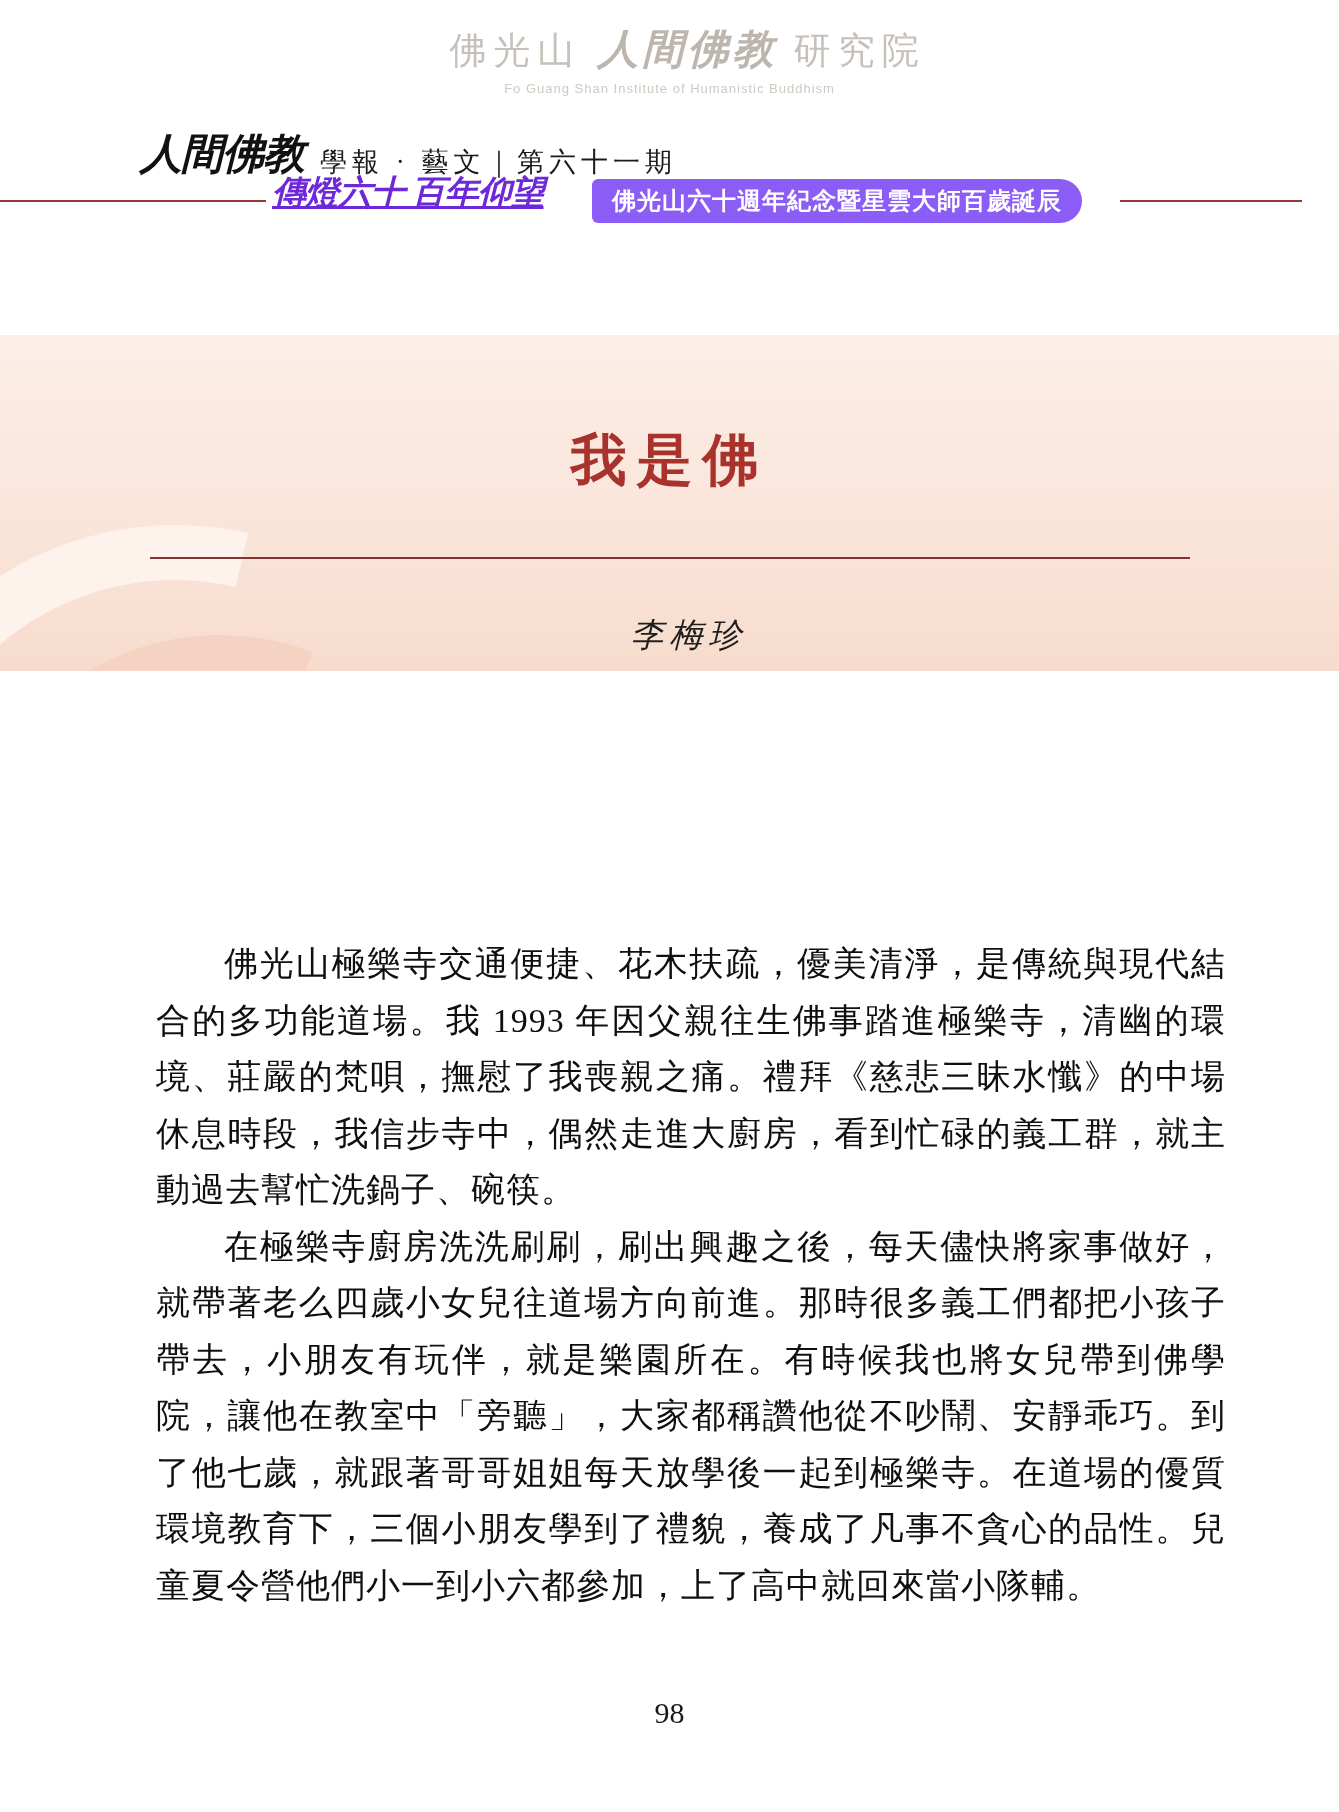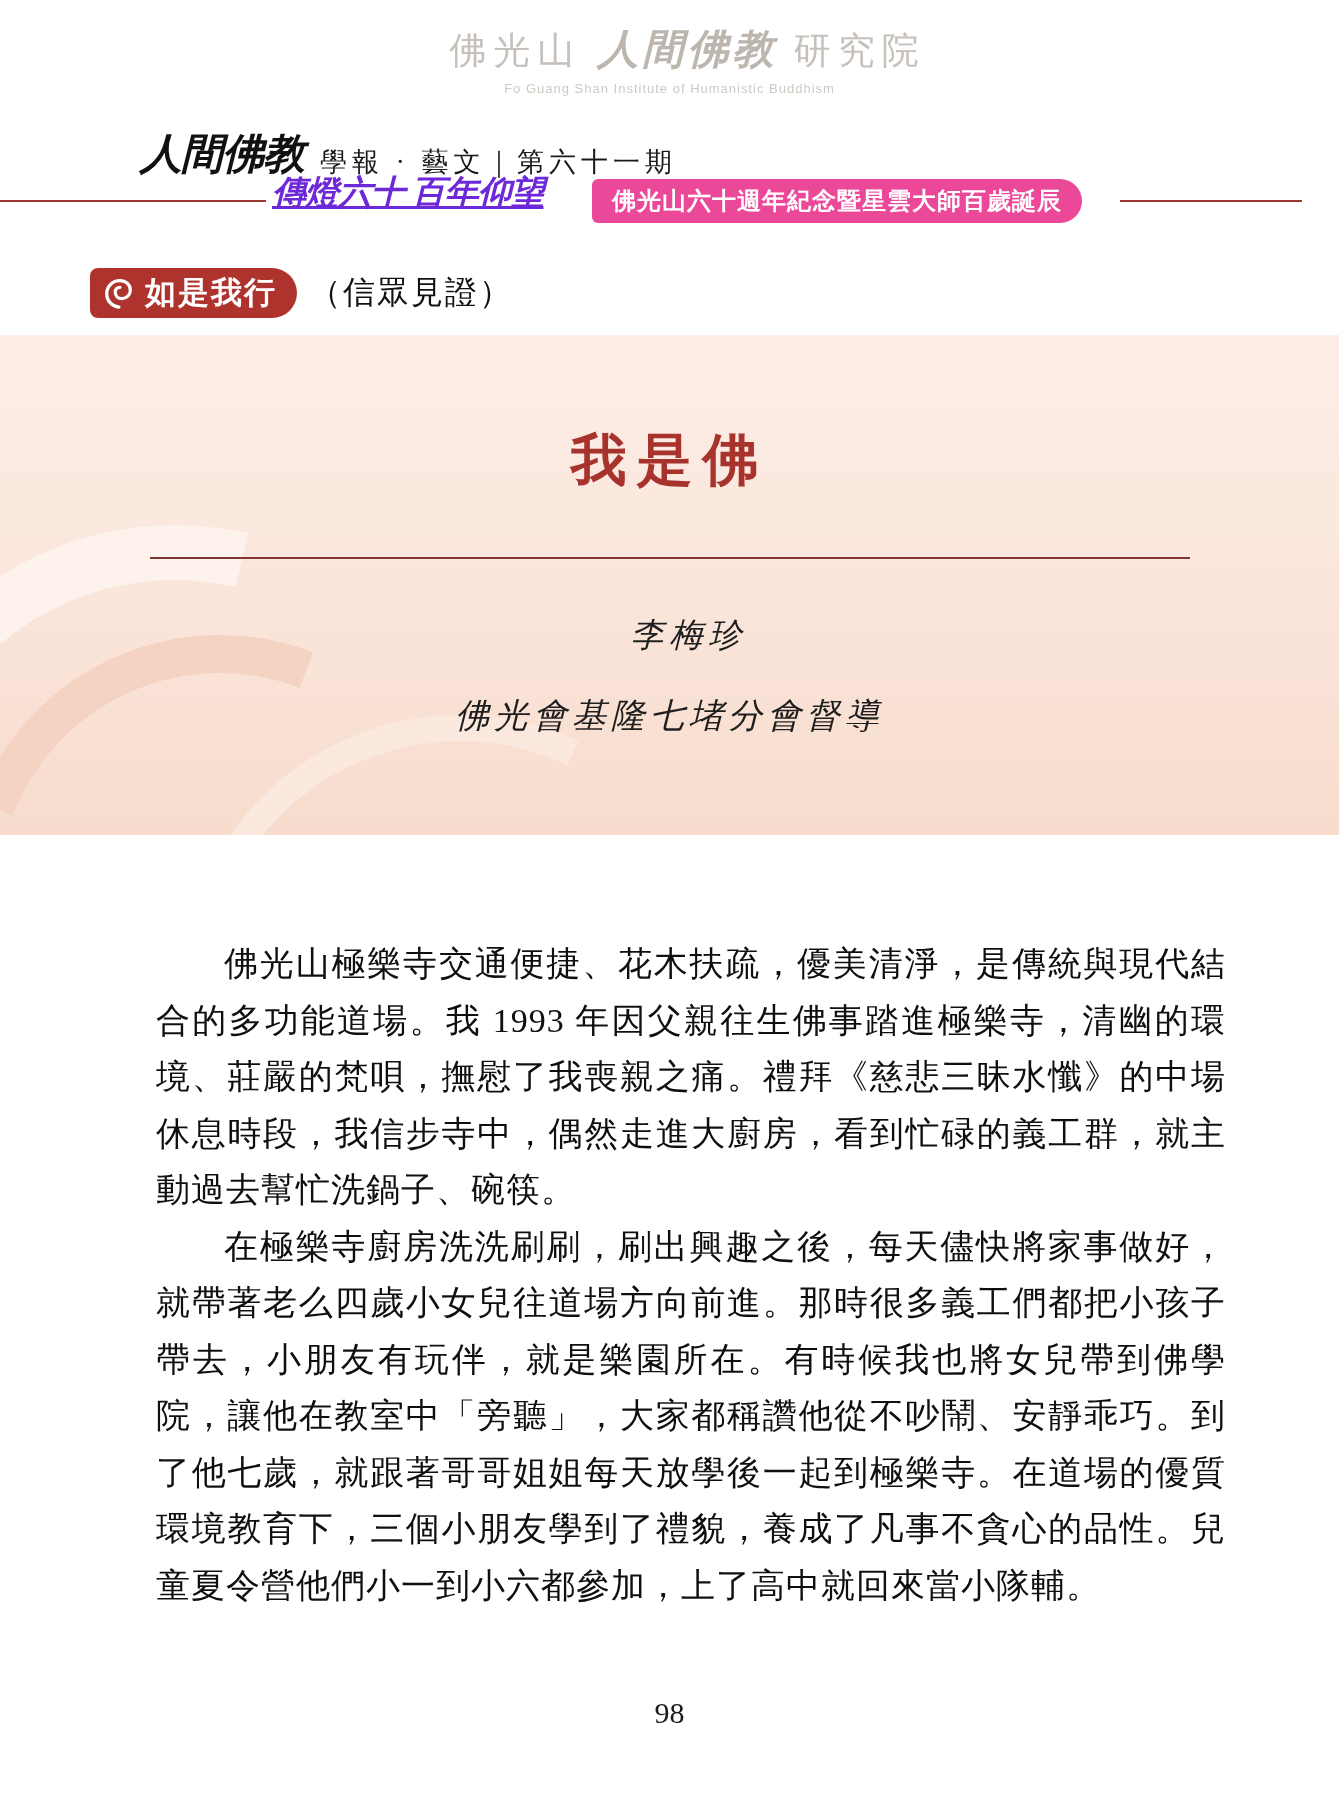--- a/index.html
+++ b/index.html
@@ -24,32 +24,32 @@
   .brand { font-size:42px; font-weight:bold; font-style:italic; color:#111; letter-spacing:-1px; }
   .journal { font-size:27px; color:#1a1a1a; margin-left:16px; letter-spacing:5px;margin-top:16px; }
 
   
   .redline { position:absolute; height:2px; background:#9d3733; top:200px; }
   .redline.left { left:0; width:266px; }
   .redline.right { left:1120px; width:182px; }
   .slogan { position:absolute; left:272px; top:170px; font-size:34px; font-weight:bold; font-style:italic;
             color:#6d28d9; letter-spacing:-1px; white-space:nowrap;text-decoration:underline; }
   .banner-badge { position:absolute; left:592px; top:179px; height:44px; line-height:44px;
-            background:#ec4899; color:#ffffff; font-size:24px; font-weight:bold;
+            background:#8b5cf6; color:#ffffff; font-size:24px; font-weight:bold;
             padding:0 20px; border-radius:6px 22px 22px 6px; letter-spacing:1px; white-space:nowrap; }
 
   
   .section-row { position:absolute; top:268px; left:90px; display:flex; align-items:center; }
   .section-badge { display:flex; align-items:center; gap:9px; background:#ae332c; height:50px;
             padding:0 20px 0 12px; border-radius:8px 25px 25px 8px; }
   .section-badge .txt { color:#ffffff; font-size:31px; font-weight:bold; letter-spacing:2px; }
   .section-sub { font-size:32px; color:#111; margin-left:12px; letter-spacing:2px; }
 
   
-  .band { position:absolute; left:0; top:335px; width:1339px; height:500px; overflow:hidden;
+  .band { position:absolute; left:0; top:335px; width:1339px; height:336px; overflow:hidden;
           background:linear-gradient(180deg,#fceee7 0%,#fae5da 55%,#f7dccd 100%); }
   .ring { position:absolute; border-radius:50%; border-style:solid; }
   .ring.r1 { left:-150px; top:190px; width:650px; height:650px; border-width:55px;
              border-color:#fdf2ec transparent transparent transparent; transform:rotate(-32deg); }
   .ring.r2 { left:-40px; top:300px; width:520px; height:520px; border-width:38px;
              border-color:#f4d3c3 transparent transparent transparent; transform:rotate(-24deg); }
   .ring.r3 { left:180px; top:380px; width:560px; height:560px; border-width:26px;
              border-color:#fbe9df transparent transparent transparent; transform:rotate(-20deg); }
   .article-title { position:absolute; top:88px; left:0; width:100%; text-align:center;
              font-size:56px; font-weight:bold; color:#a8322c; letter-spacing:10px; }
@@ -86,31 +86,20 @@
   <div class="header-row">
     <span class="brand">人間佛教</span>
     <span class="journal">學報 · 藝文｜第六十一期</span>
   </div>
 
   <div class="redline left"></div>
   <div class="slogan">傳燈六十 百年仰望</div>
   <div class="banner-badge">佛光山六十週年紀念暨星雲大師百歲誕辰</div>
   <div class="redline right"></div>
 
-  <div class="section-row">
-    <div class="section-badge">
-      <span style="display:inline-flex;">
-        <svg width="34" height="34" viewBox="0 0 36 36">
-          <path d="M18 33c-8-1-13-7-13-14C5 11 11 5 19 5c6 0 11 4 11 10 0 5-4 9-9 9-4 0-7-3-7-7 0-3 2-5 5-5" fill="none" stroke="#ffffff" stroke-width="3.4" stroke-linecap="round"></path>
-        </svg>
-      </span>
-      <span class="txt">如是我行</span>
-    </div>
-    <span class="section-sub">（信眾見證）</span>
-  </div>
 
   <div class="band">
     <div class="ring r1"></div>
     <div class="ring r2"></div>
     <div class="ring r3"></div>
     <div class="article-title">我是佛</div>
     <div class="title-divider"></div>
     <div class="author">李梅珍</div>
     <div class="affiliation">佛光會基隆七堵分會督導</div>
   </div>

